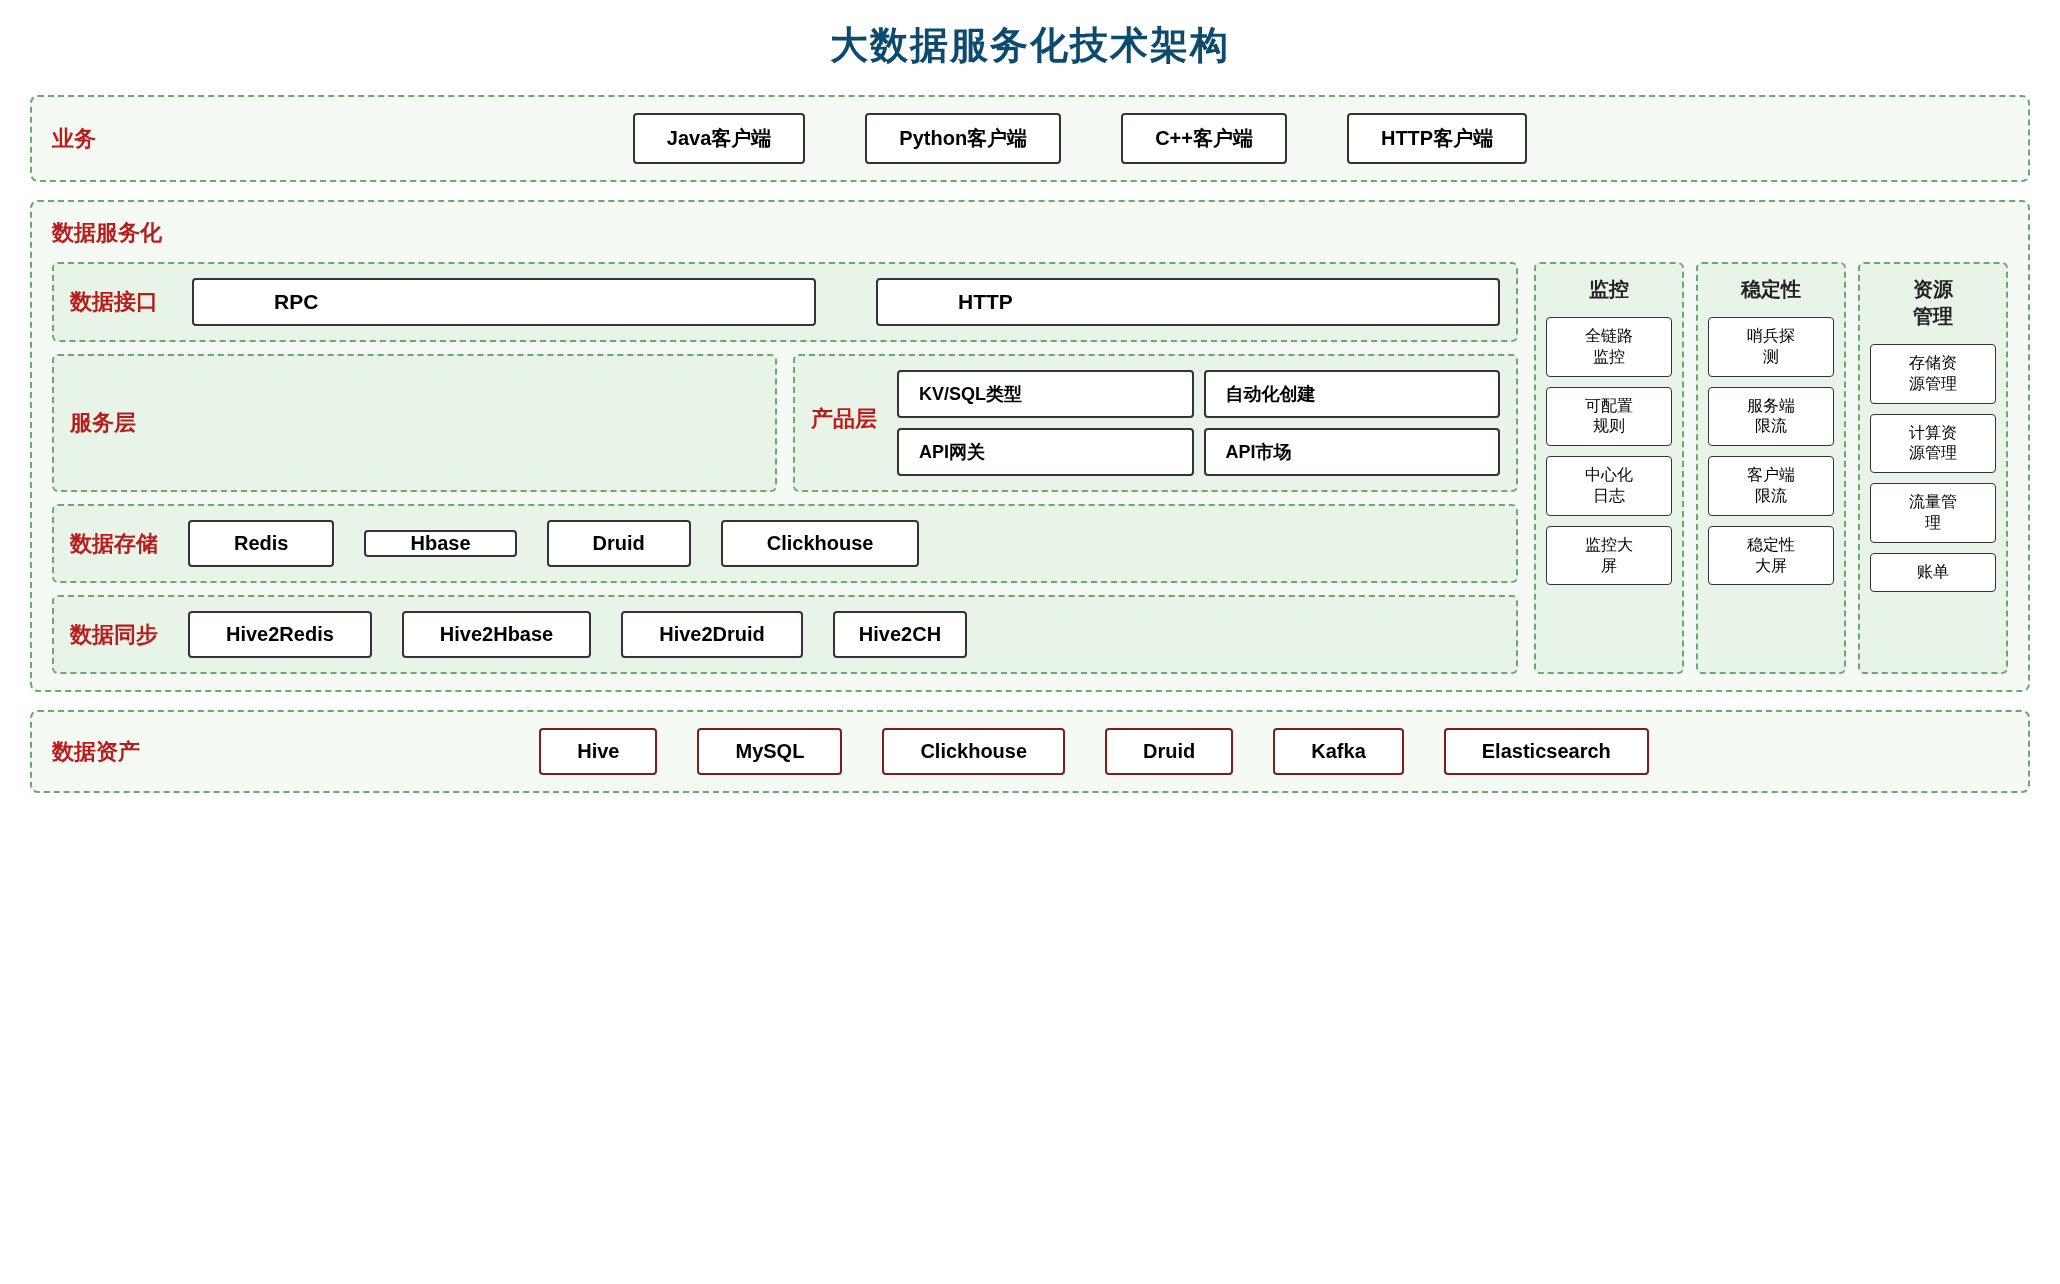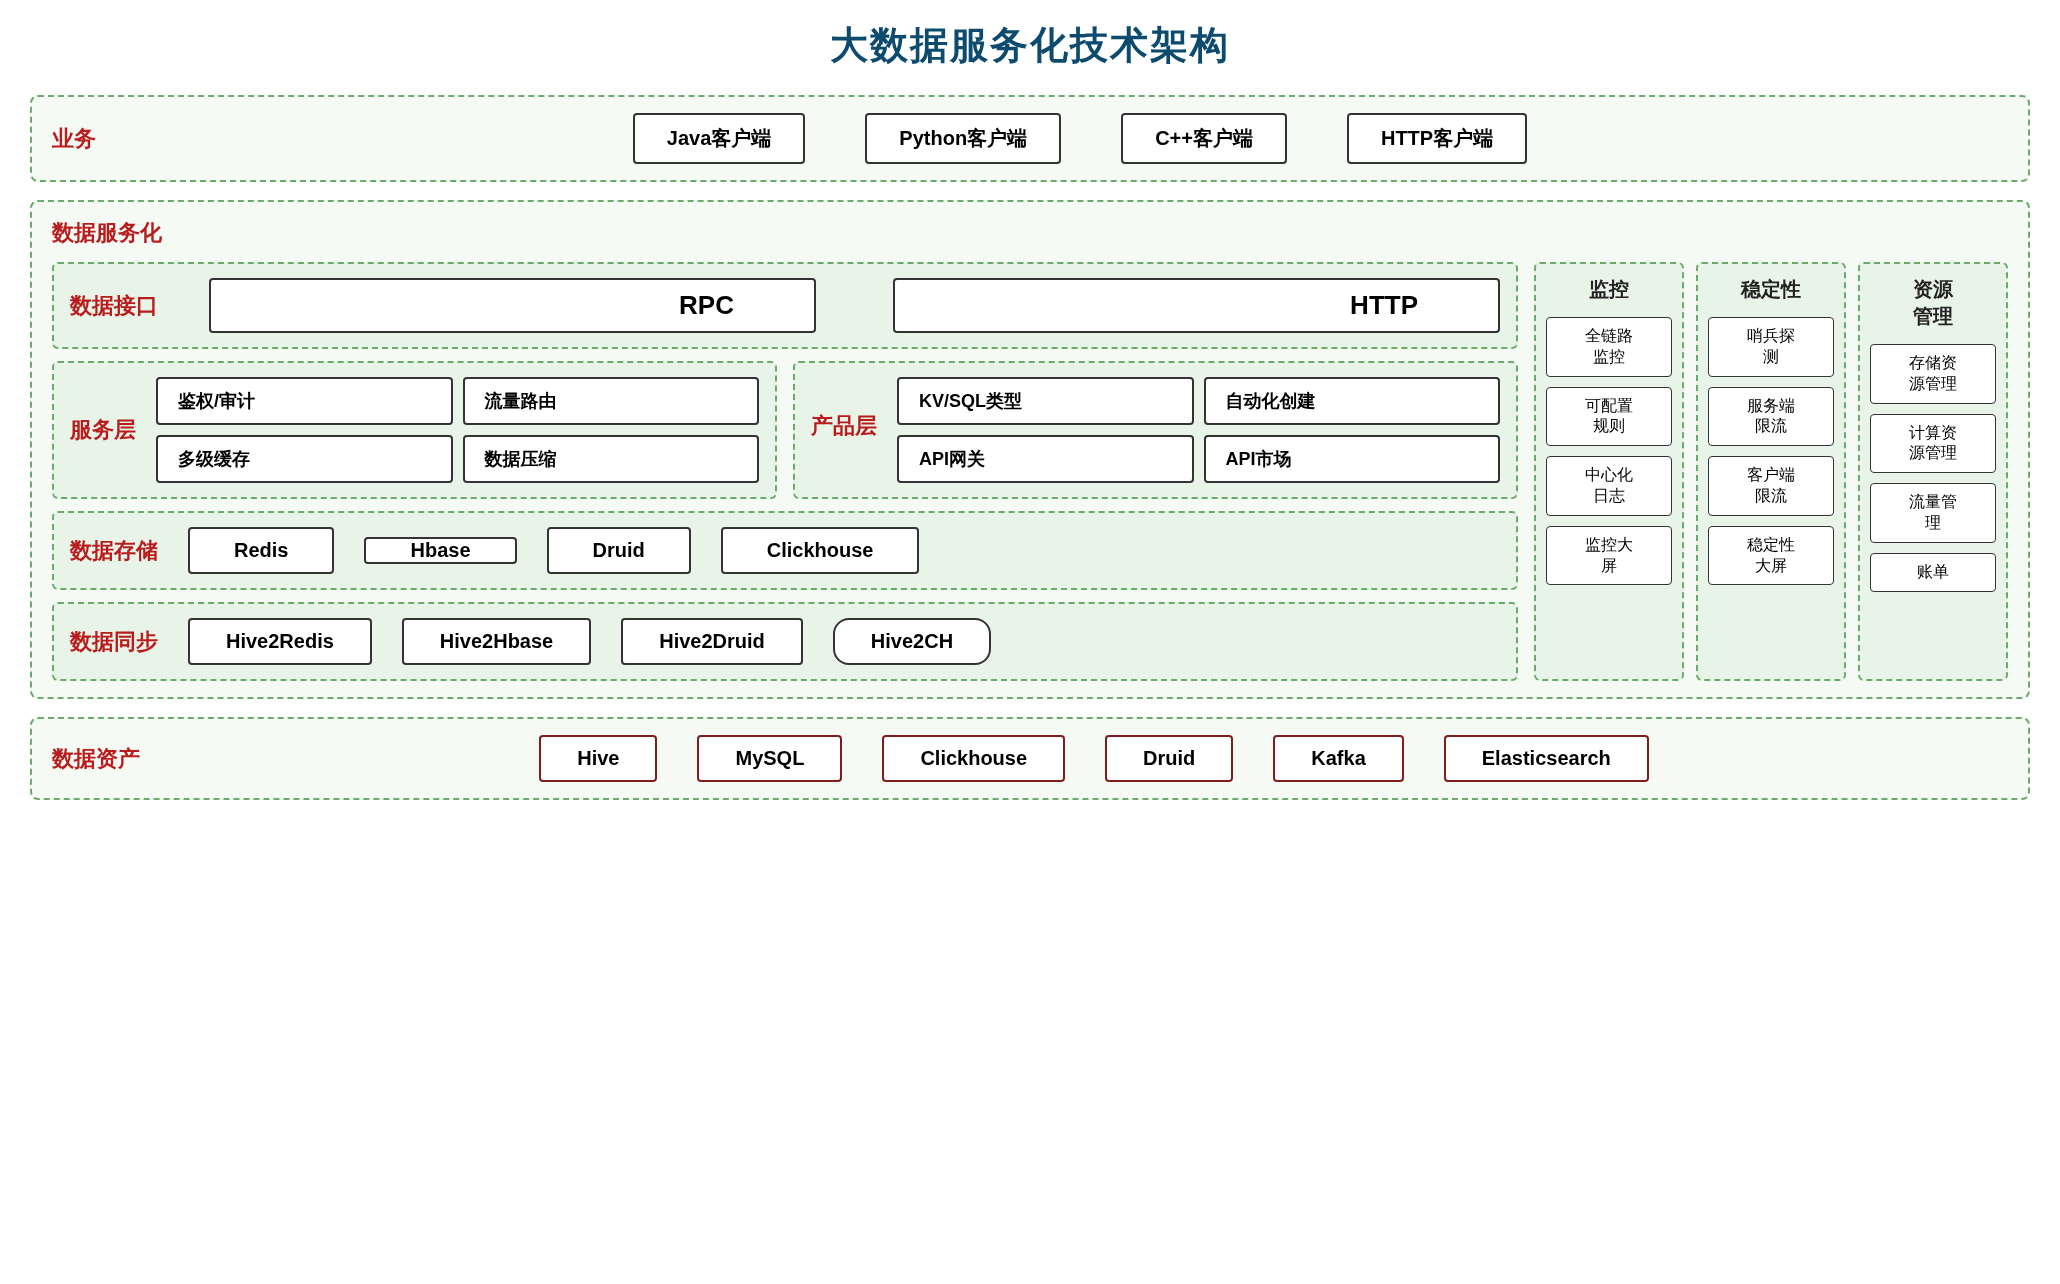--- a/index.html
+++ b/index.html
@@ -107,27 +107,26 @@
       display: flex;
       gap: 60px;
       flex: 1;
       align-items: center;
     }
 
     .box-wide {
       border: 2px solid #333;
       border-radius: 4px;
       padding: 10px 80px;
-      font-size: 26px;
+      font-size: 21px;
       font-weight: bold;
       background: #fff;
       white-space: nowrap;
       flex: 1;
-      text-align: right;
-      margin-left: 17px;
+      text-align: left;
     }
 
     
     .service-product-row {
       display: flex;
       gap: 16px;
     }
 
     .service-box {
       border: 2px dashed #6aaa6a;
@@ -310,27 +309,20 @@
           <div class="box-wide">RPC</div>
               <div class="box-wide">HTTP</div>
             </div>
         </div>
       </div>
 
       <div class="service-product-row">
 
         <div class="service-box inner-section">
           <span class="section-label">服务层</span>
-          <div class="service-grid">
-
-          <div class="box-item" style="padding: 10px 20px; font-size: 18px;">鉴权/审计</div>
-              <div class="box-item" style="padding: 10px 20px; font-size: 18px;">流量路由</div>
-              <div class="box-item" style="padding: 10px 20px; font-size: 18px;">多级缓存</div>
-              <div class="box-item" style="padding: 10px 20px; font-size: 18px;">数据压缩</div>
-            </div>
         </div>
 
         <div class="product-box inner-section">
           <span class="section-label">产品层</span>
           <div class="product-grid">
 
           <div class="box-item" style="padding: 10px 20px; font-size: 18px;">KV/SQL类型</div>
               <div class="box-item" style="padding: 10px 20px; font-size: 18px;">自动化创建</div>
               <div class="box-item" style="padding: 10px 20px; font-size: 18px;">API网关</div>
               <div class="box-item" style="padding: 10px 20px; font-size: 18px;">API市场</div>
@@ -352,21 +344,21 @@
       </div>
 
       <div class="inner-section">
         <div class="sync-row">
           <span class="section-label">数据同步</span>
           <div class="sync-boxes">
 
           <div class="box-item" style="padding: 10px 36px; font-size: 20px;">Hive2Redis</div>
               <div class="box-item" style="padding: 10px 36px; font-size: 20px;">Hive2Hbase</div>
               <div class="box-item" style="padding: 10px 36px; font-size: 20px;">Hive2Druid</div>
-              <div class="box-item" style="padding: 10px 36px; font-size: 20px; border-radius: 16px;">Hive2CH</div>
+              <div class="box-item" style="padding: 10px 24px; font-size: 20px;">Hive2CH</div>
             </div>
         </div>
       </div>
 
     </div>
 
     <div class="right-panels">
 
       <div class="monitor-panel">
         <div class="panel-title">监控</div>

